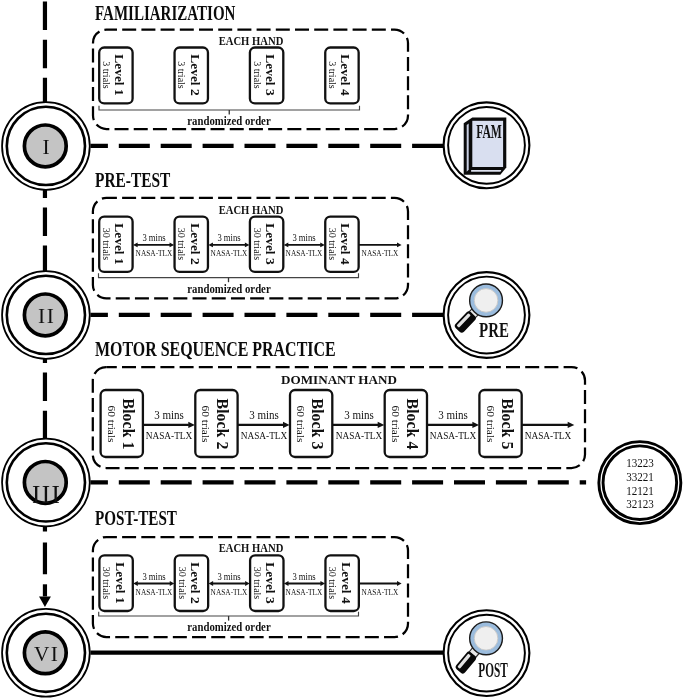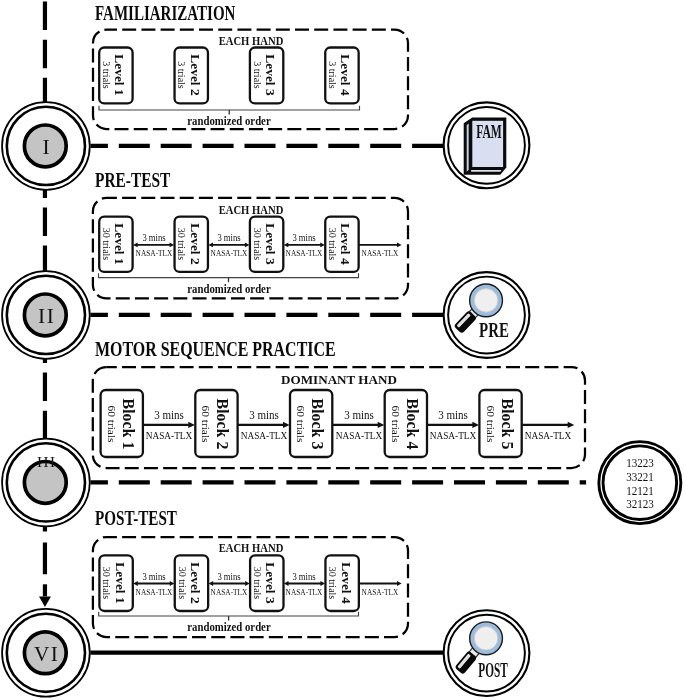--- a/index.html
+++ b/index.html
@@ -250,21 +250,21 @@
 <div class="lbl" style="left:548.00px;top:431.40px;font-size:9.6px;transform:translateX(-50%) scaleX(0.97);">NASA-TLX</div>
 <div class="lbl" style="left:153.78px;top:571.70px;font-size:9.7px;transform:translateX(-50%) scaleX(0.89);">3 mins</div>
 <div class="lbl" style="left:153.78px;top:589.00px;font-size:7.6px;transform:translateX(-50%) scaleX(0.97);">NASA-TLX</div>
 <div class="lbl" style="left:229.12px;top:571.70px;font-size:9.7px;transform:translateX(-50%) scaleX(0.89);">3 mins</div>
 <div class="lbl" style="left:229.12px;top:589.00px;font-size:7.6px;transform:translateX(-50%) scaleX(0.97);">NASA-TLX</div>
 <div class="lbl" style="left:304.48px;top:571.70px;font-size:9.7px;transform:translateX(-50%) scaleX(0.89);">3 mins</div>
 <div class="lbl" style="left:304.48px;top:589.00px;font-size:7.6px;transform:translateX(-50%) scaleX(0.97);">NASA-TLX</div>
 <div class="lbl" style="left:380.23px;top:589.00px;font-size:7.6px;transform:translateX(-50%) scaleX(0.97);">NASA-TLX</div>
 <div class="lbl" style="left:46.7px;top:148.0px;font-size:21.3px;letter-spacing:1.5px;transform:translate(-50%,-50%);">I</div>
 <div class="lbl" style="left:46.7px;top:317.0px;font-size:21.3px;letter-spacing:1.5px;transform:translate(-50%,-50%);">II</div>
-<div class="lbl" style="left:46.7px;top:462px;font-size:15px;letter-spacing:1.5px;transform:translate(-50%,-50%);">III</div>
+<div class="lbl" style="left:46.7px;top:494px;font-size:25px;letter-spacing:1.5px;transform:translate(-50%,-50%);">III</div>
 <div class="lbl" style="left:46.7px;top:654.9px;font-size:21.3px;letter-spacing:1.5px;transform:translate(-50%,-50%);">VI</div>
 <div class="lbl" style="left:489.1px;top:132.2px;font-size:18.8px;font-weight:bold;transform:translate(-50%,-50%) scaleX(0.62);">FAM</div>
 <div class="lbl" style="left:494.3px;top:330.6px;font-size:19.9px;font-weight:bold;transform:translate(-50%,-50%) scaleX(0.749);">PRE</div>
 <div class="lbl" style="left:493.4px;top:671.3px;font-size:19.9px;font-weight:bold;transform:translate(-50%,-50%) scaleX(0.567);">POST</div>
 <div class="lbl" style="left:640.1px;top:464.10px;font-size:11.8px;transform:translate(-50%,-50%) scaleX(0.94);">13223</div>
 <div class="lbl" style="left:640.1px;top:477.87px;font-size:11.8px;transform:translate(-50%,-50%) scaleX(0.94);">33221</div>
 <div class="lbl" style="left:640.1px;top:491.64px;font-size:11.8px;transform:translate(-50%,-50%) scaleX(0.94);">12121</div>
 <div class="lbl" style="left:640.1px;top:505.41px;font-size:11.8px;transform:translate(-50%,-50%) scaleX(0.94);">32123</div>
 </div>
 </div>

